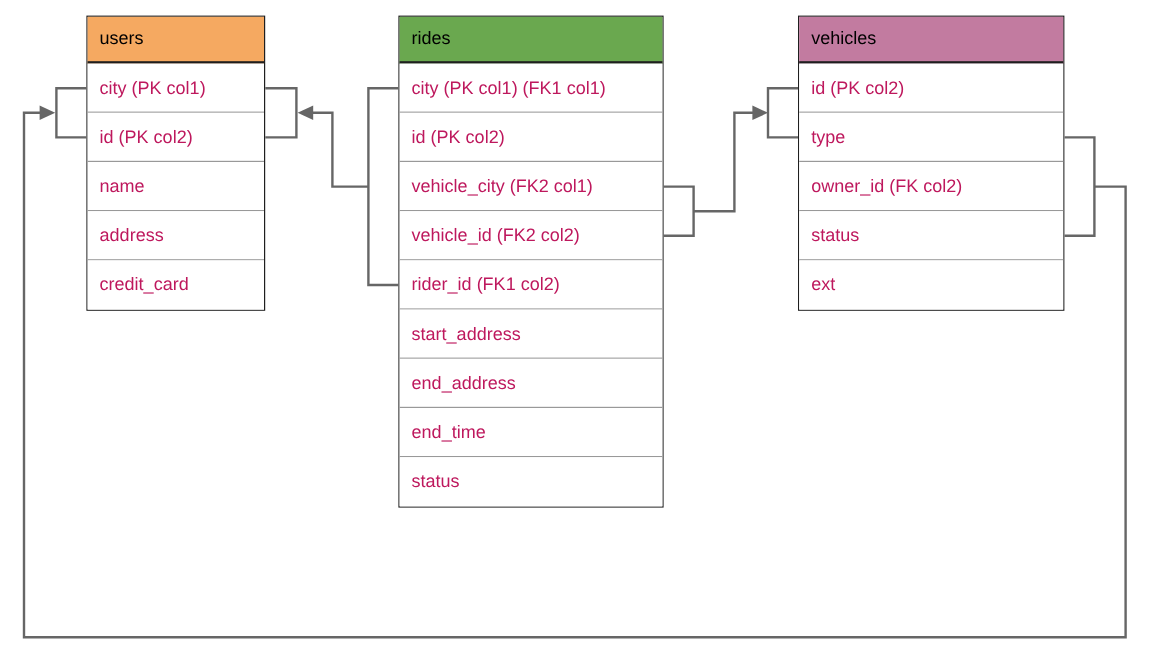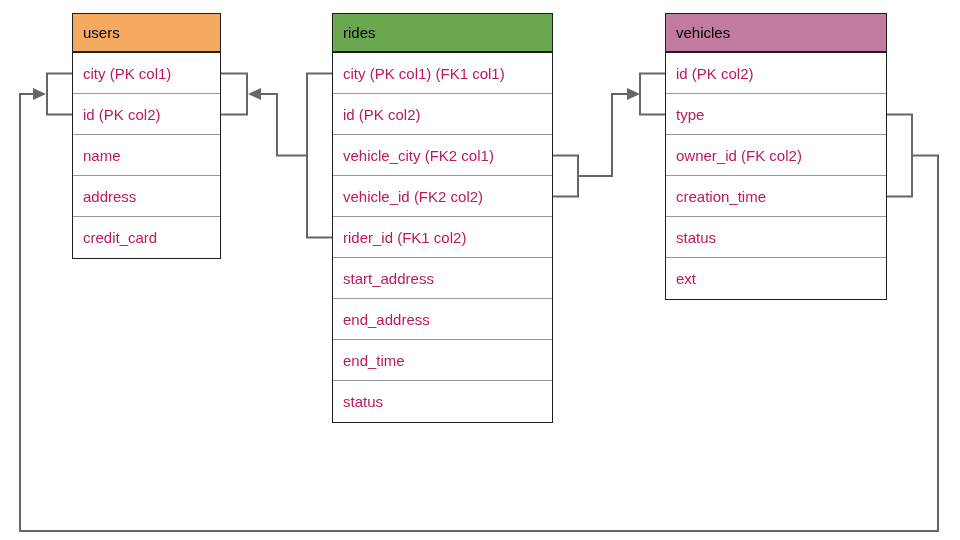--- a/index.html
+++ b/index.html
@@ -106,18 +106,17 @@
     <div class="row">end_address</div>
     <div class="row">end_time</div>
     <div class="row">status</div>
   </div>
 
   <div class="db-table" id="t-vehicles" style="left:665px; top:13px; width:222px;">
     <div class="thead" style="background: rgb(194, 123, 160);">vehicles</div>
     <div class="row">id (PK col2)</div>
     <div class="row">type</div>
     <div class="row">owner_id (FK col2)</div>
-    <div class="row">creation_time</div>
     <div class="row">status</div>
     <div class="row">ext</div>
   </div>
 
 </div>
 
 </body></html>

